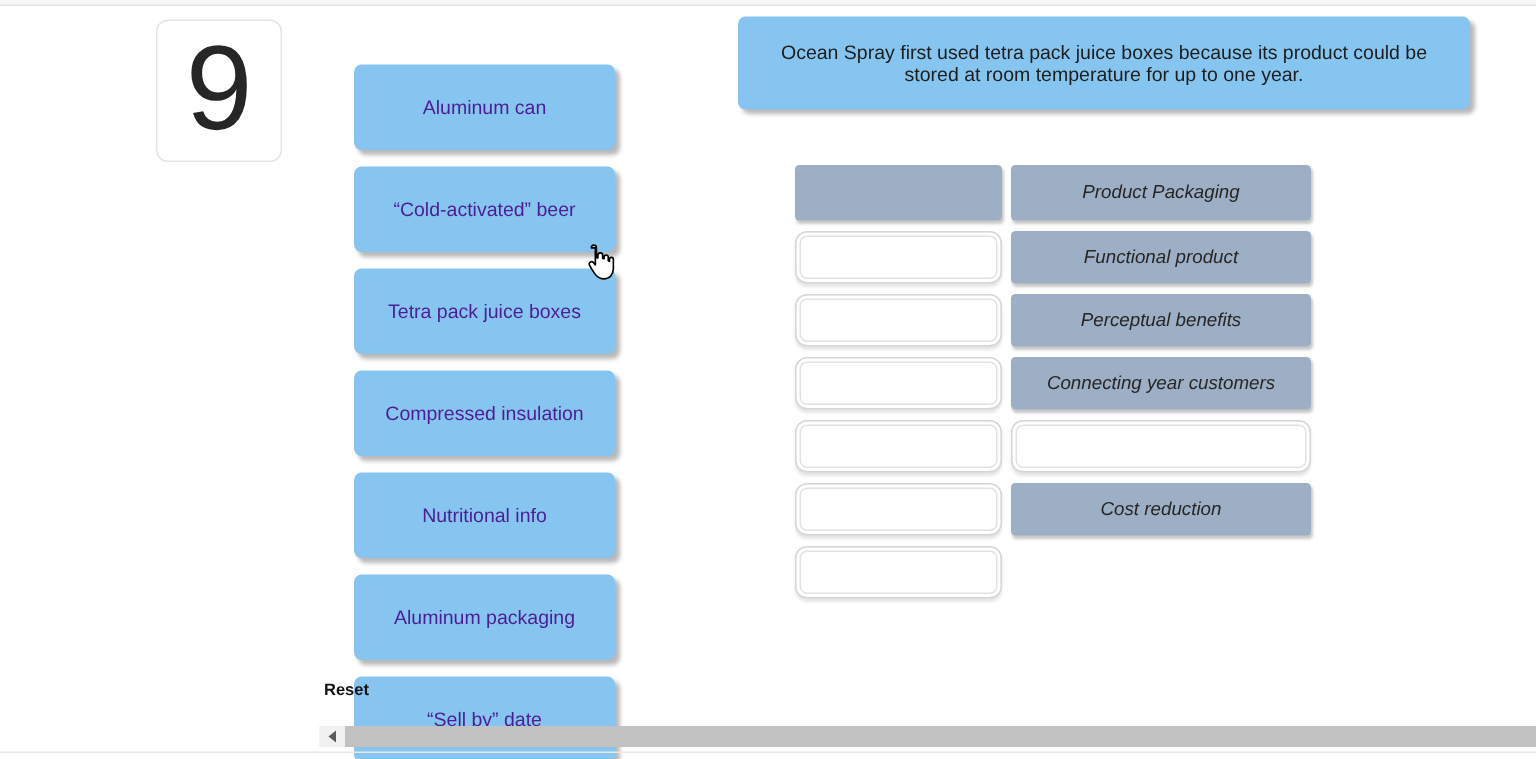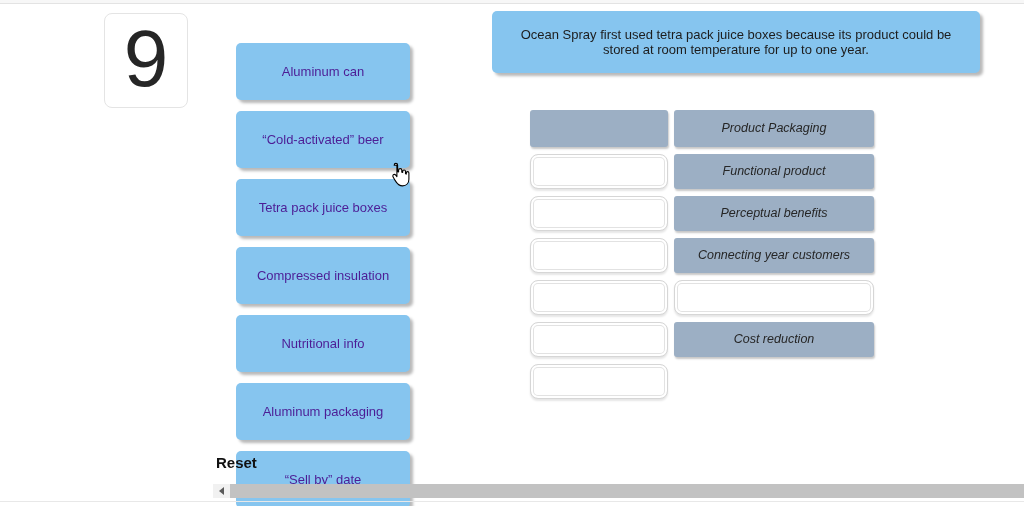--- a/index.html
+++ b/index.html
@@ -80,21 +80,21 @@
     background: #ffffff;
     border: 1px solid #d6d6d6;
     border-radius: 8px;
     box-shadow: inset 0 0 0 2px #ffffff, inset 0 0 0 3px #e2e2e2, 0 2px 2px rgba(0,0,0,0.10);
     cursor: pointer;
   }
 
   
   .reset-btn {
     position: absolute; left: 216px; top: 454px;
-    font-size: 15px; font-weight: bold; color: #111111;
+    font-size: 11px; font-weight: bold; color: #111111;
     background: none; border: none; cursor: pointer;
     font-family: inherit;
   }
 
   
   .hscrollbar {
     position: absolute; left: 213px; top: 484px; width: 811px; height: 14px;
     background: #f1f1f1;
   }
   .hscroll-arrow-btn {

